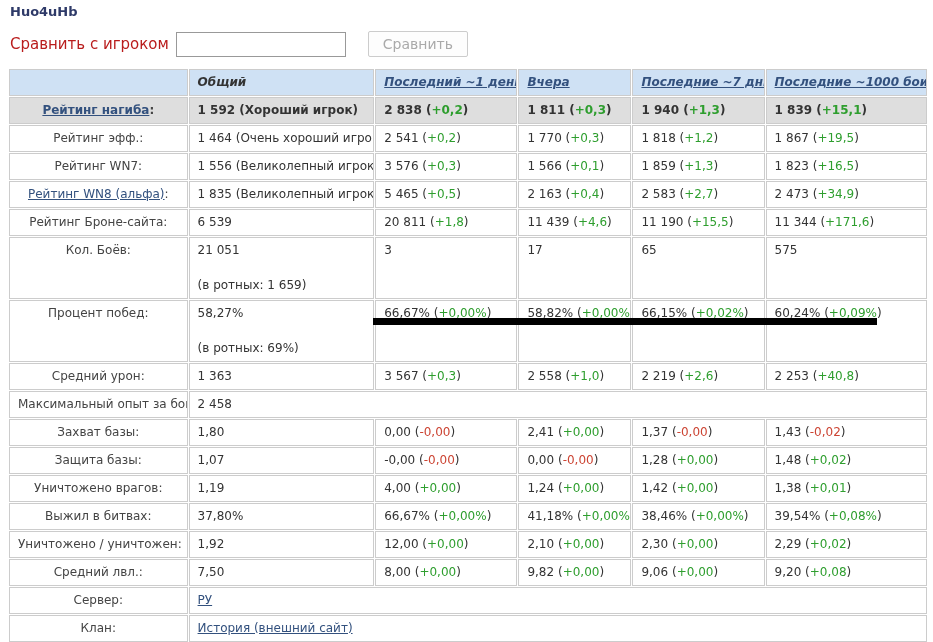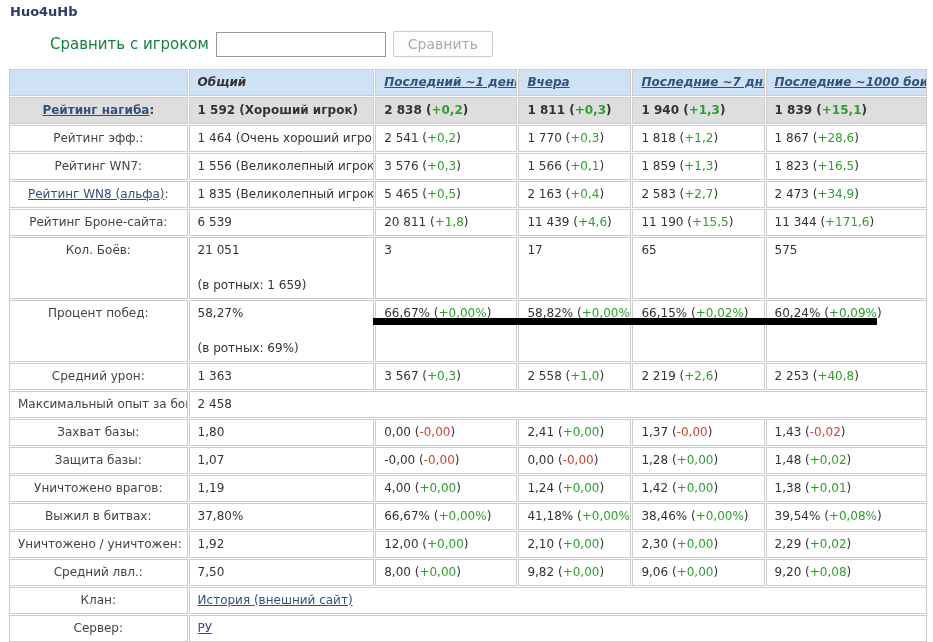--- a/index.html
+++ b/index.html
@@ -13,29 +13,29 @@
   }
   .title {
     position: absolute; left: 10px; top: 4px;
     font-size: 13px; font-weight: bold;
     color: var(--title, #2e3a68);
   }
   .compare {
     position: absolute; left: 10px; top: 31px;
     display: flex; align-items: center;
   }
-  .compare-label { font-size: 15px; color: #15803d; margin-left: 40px; }
+  .compare-label { font-size: 15px; color: #b91c1c; }
   .compare-input {
     margin-left: 7px; width: 170px; height: 25px;
     border: 1px solid #999; background: #fff;
     font-size: 13px; padding: 2px 5px;
     font-family: "DejaVu Sans", sans-serif;
   }
   .compare-btn {
-    margin-left: 7px; width: 100px; height: 26px;
+    margin-left: 22px; width: 100px; height: 26px;
     border: 1px solid #ccc; border-radius: 2px;
     background: #fdfdfd; color: #aaa;
     font-size: 14px; font-family: "DejaVu Sans", sans-serif;
   }
   table.stats {
     position: absolute; left: 8px; top: 68px;
     width: 920px; table-layout: fixed;
     border-collapse: separate; border-spacing: 1px;
   }
   .stats th, .stats td {
@@ -100,21 +100,21 @@
         <td><span>1 811</span> (<span class="delta-g">+0,3</span>)</td>
         <td><span>1 940</span> (<span class="delta-g">+1,3</span>)</td>
         <td><span>1 839</span> (<span class="delta-g">+15,1</span>)</td>
       </tr>
       <tr>
         <td class="lbl"><span>Рейтинг эфф.</span>:</td>
         <td><span>1 464 (Очень хороший игрок)</span></td>
         <td><span>2 541</span> (<span class="delta-g">+0,2</span>)</td>
         <td><span>1 770</span> (<span class="delta-g">+0,3</span>)</td>
         <td><span>1 818</span> (<span class="delta-g">+1,2</span>)</td>
-        <td><span>1 867</span> (<span class="delta-g">+28,6</span>)</td>
+        <td><span>1 867</span> (<span class="delta-g">+19,5</span>)</td>
       </tr>
       <tr>
         <td class="lbl"><span>Рейтинг WN7</span>:</td>
         <td><span>1 556 (Великолепный игрок)</span></td>
         <td><span>3 576</span> (<span class="delta-g">+0,3</span>)</td>
         <td><span>1 566</span> (<span class="delta-g">+0,1</span>)</td>
         <td><span>1 859</span> (<span class="delta-g">+1,3</span>)</td>
         <td><span>1 823</span> (<span class="delta-g">+16,5</span>)</td>
       </tr>
       <tr>
@@ -203,27 +203,27 @@
       </tr>
       <tr>
         <td class="lbl"><span>Средний лвл.</span>:</td>
         <td><span>7,50</span></td>
         <td><span>8,00</span> (<span class="delta-g">+0,00</span>)</td>
         <td><span>9,82</span> (<span class="delta-g">+0,00</span>)</td>
         <td><span>9,06</span> (<span class="delta-g">+0,00</span>)</td>
         <td><span>9,20</span> (<span class="delta-g">+0,08</span>)</td>
       </tr>
       <tr>
+        <td class="lbl"><span>Сервер</span>:</td>
+        <td colspan="5"><a href="#">РУ</a></td>
+      </tr>
+      <tr>
         <td class="lbl"><span>Клан</span>:</td>
         <td colspan="5"><a href="#">История (внешний сайт)</a></td>
       </tr>
       <tr>
-        <td class="lbl"><span>Сервер</span>:</td>
-        <td colspan="5"><a href="#">РУ</a></td>
-      </tr>
-      <tr>
         <td class="lbl"></td>
         <td colspan="5"></td>
       </tr>
     </tbody>
 </table>
 
 <div class="black-bar"></div>
 
 </body></html>

